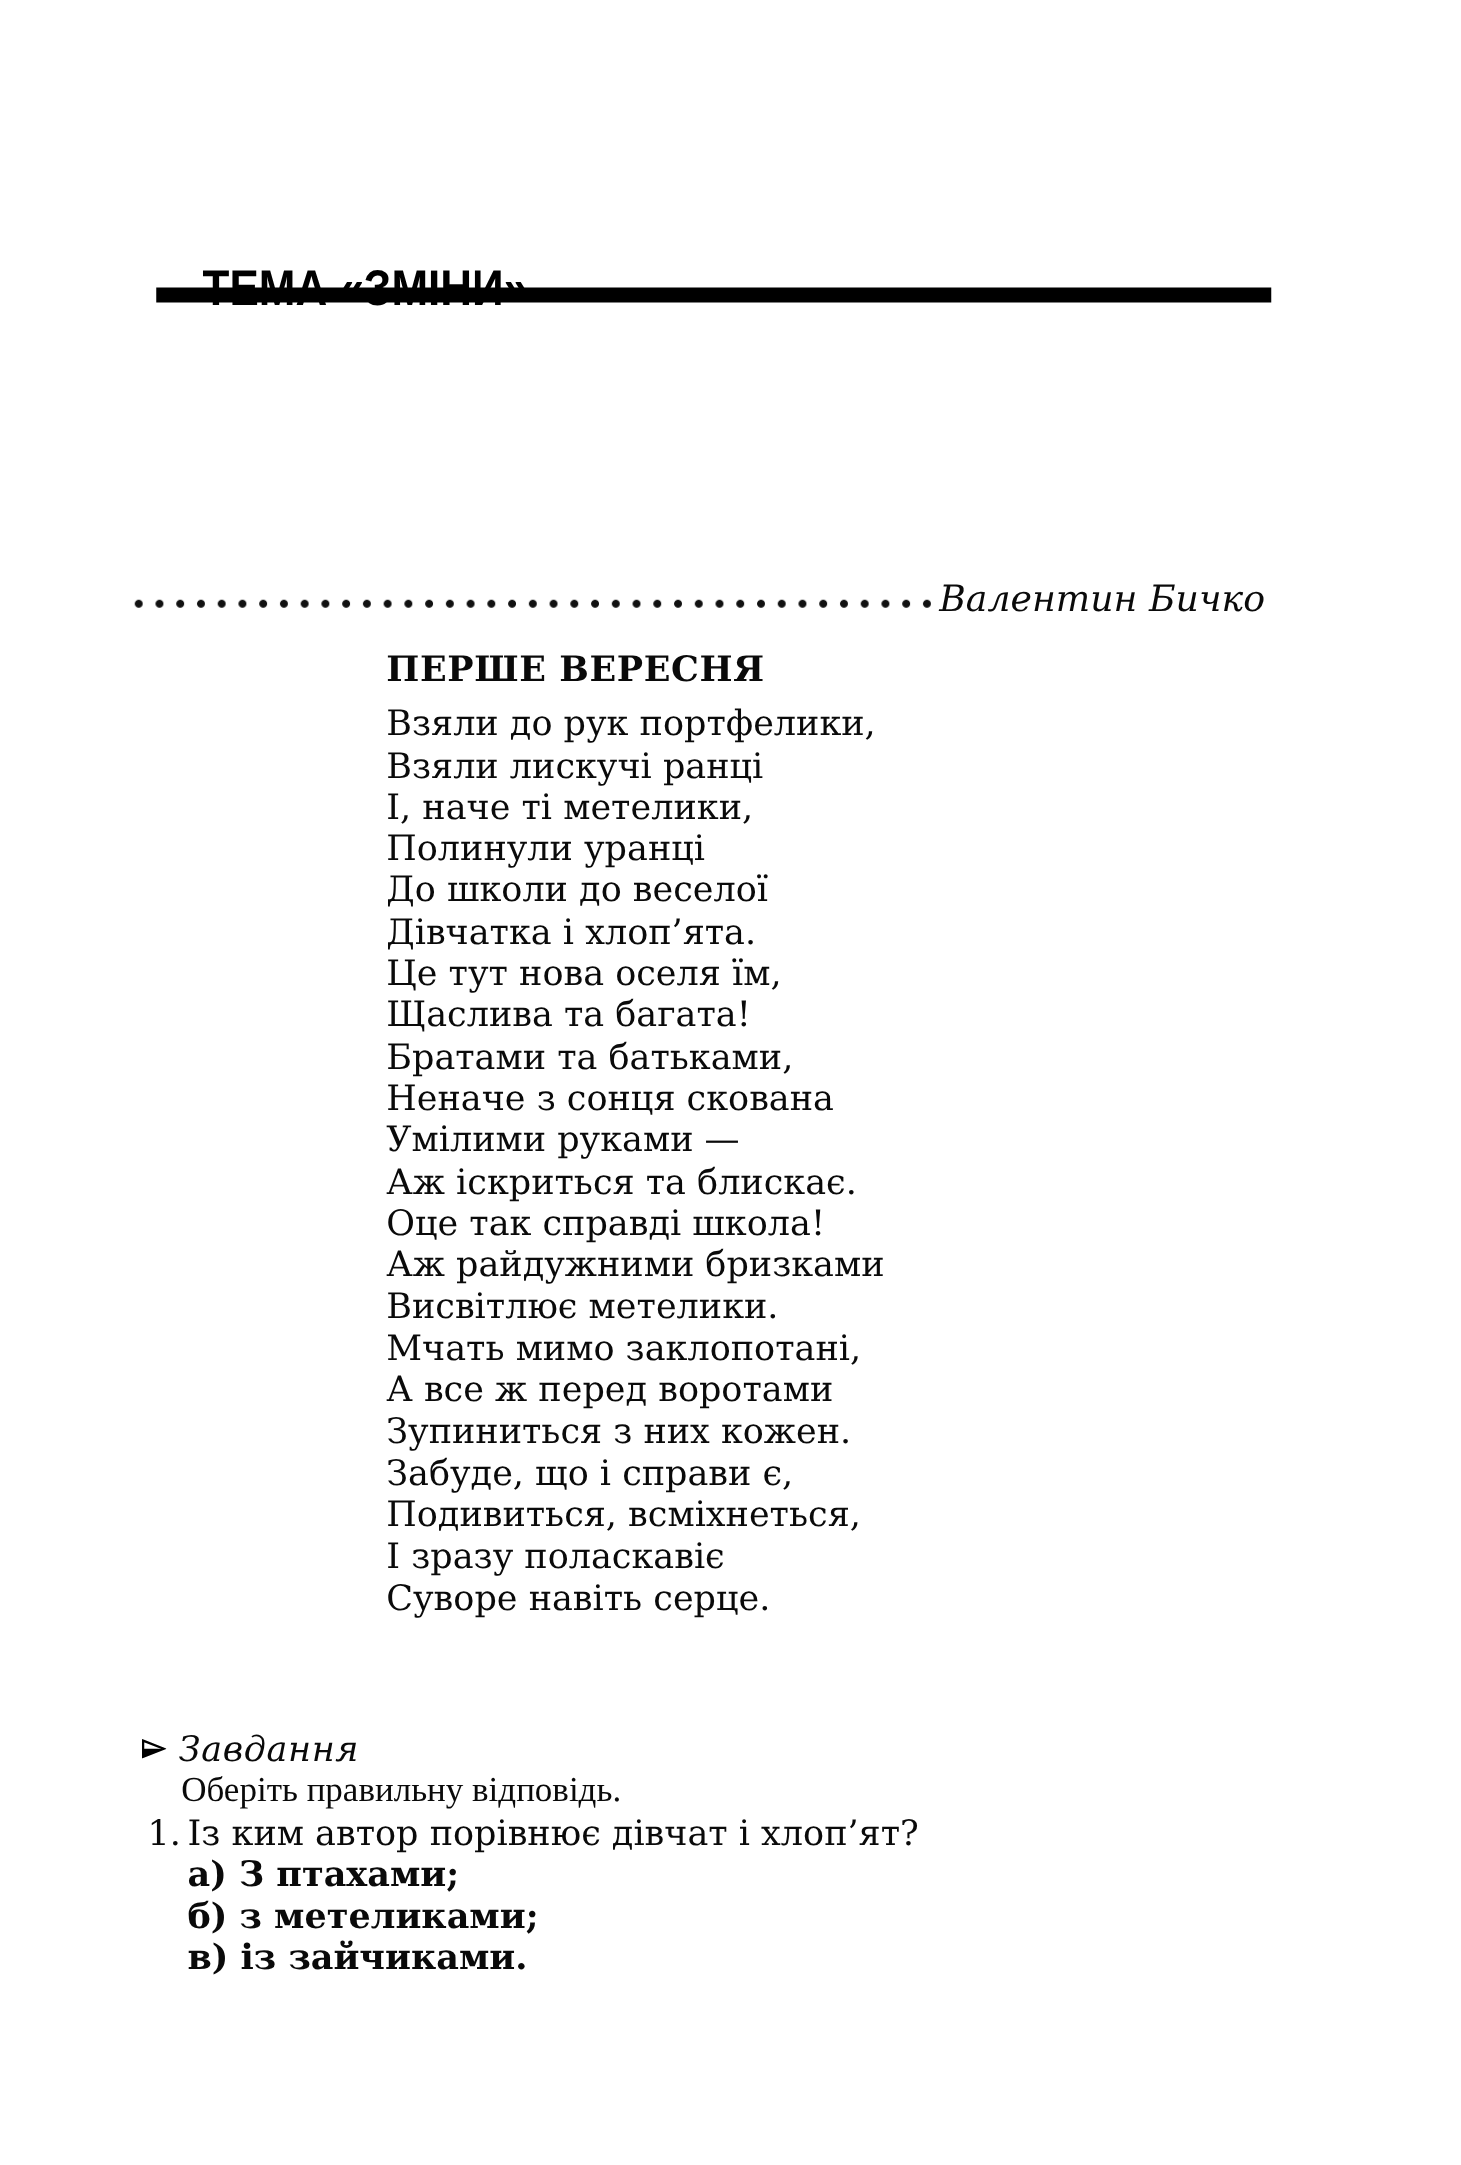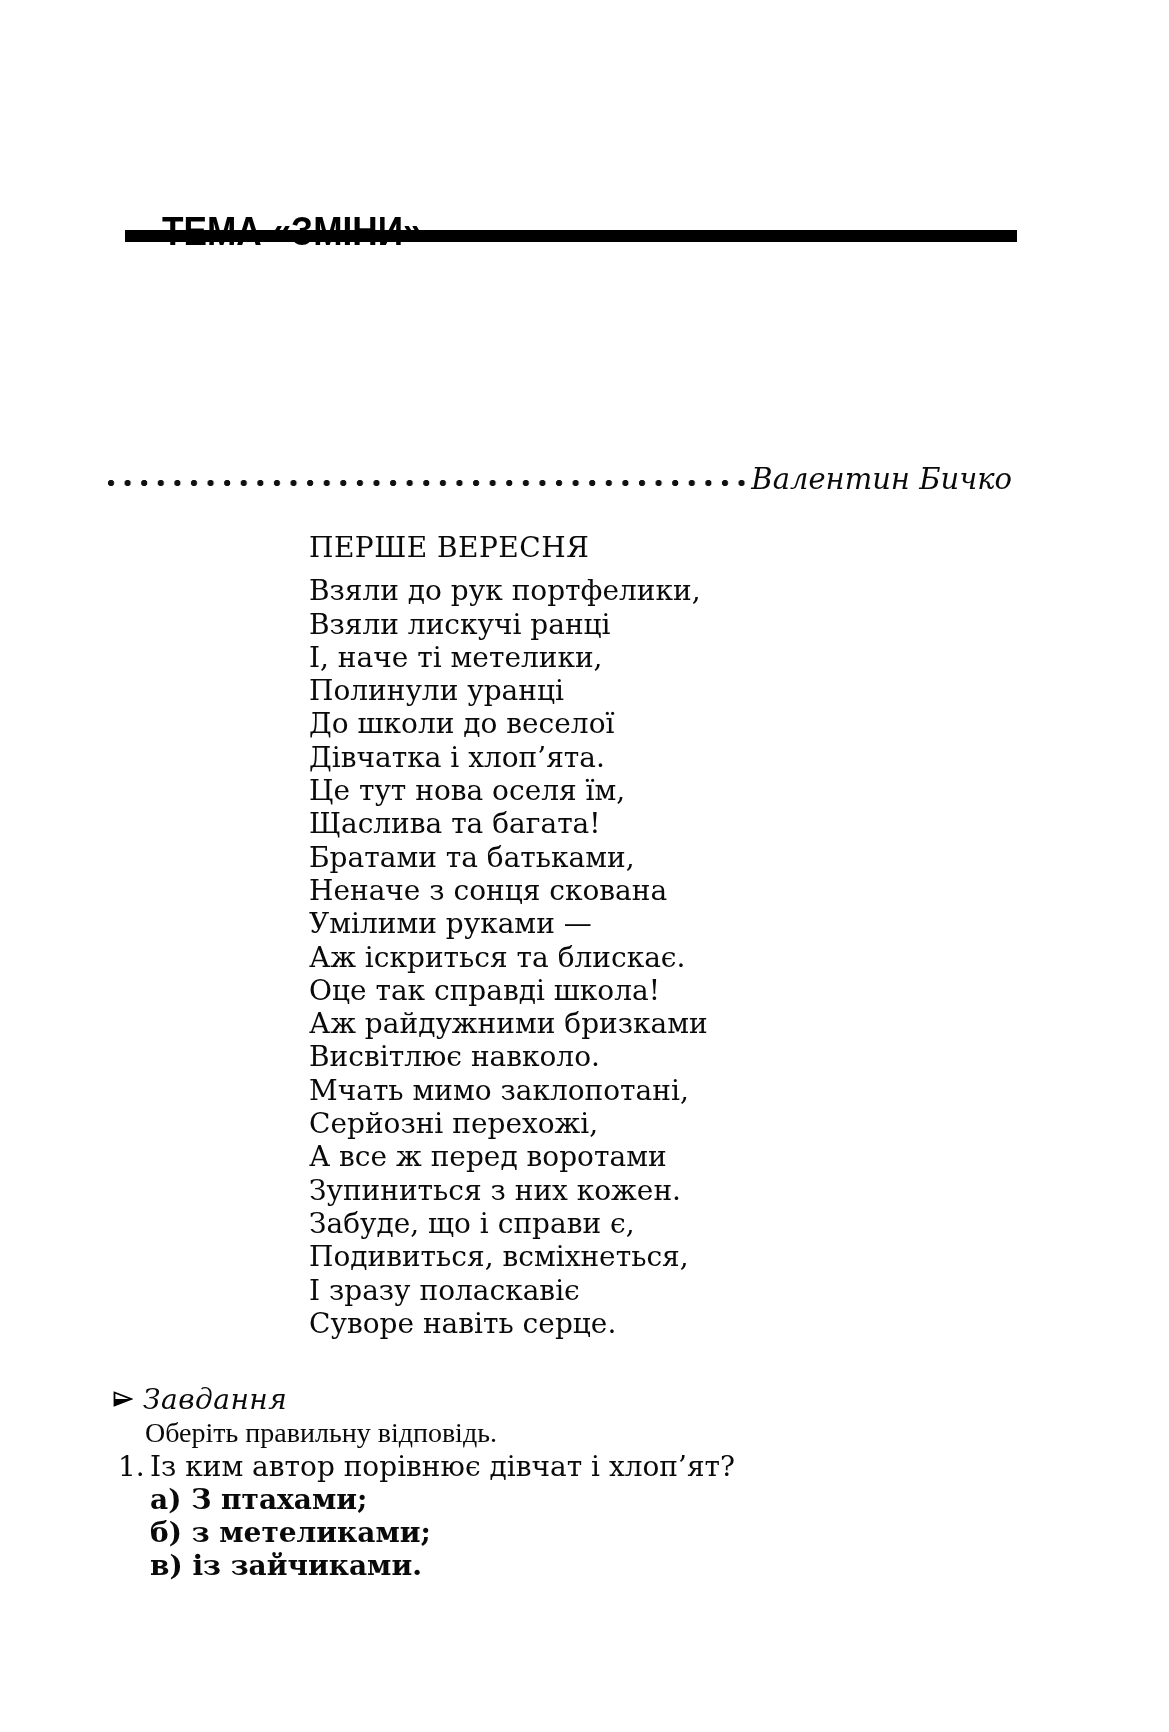--- a/index.html
+++ b/index.html
@@ -61,23 +61,23 @@
   
   .poem {
     position: absolute;
     left: 309px;
     top: 515px;
     font-size: 28px;
     line-height: 33.3px;
     white-space: nowrap;
   }
   .poem-title {
-    margin: 16px 0 10px 0;
+    margin: 4px 0 10px 0;
     font-size: 28px;
-    font-weight: 400;
+    font-weight: 700;
     line-height: 33.3px;
     letter-spacing: 0.5px;
   }
   .poem-lines > div { height: 33.3px; }
 
   
   .tasks {
     position: absolute;
     left: 0;
     top: 1383px;
@@ -126,23 +126,22 @@
         <div>До школи до веселої</div>
         <div>Дівчатка і хлоп’ята.</div>
         <div>Це тут нова оселя їм,</div>
         <div>Щаслива та багата!</div>
         <div>Братами та батьками,</div>
         <div>Неначе з сонця скована</div>
         <div>Умілими руками —</div>
         <div>Аж іскриться та блискає.</div>
         <div>Оце так справді школа!</div>
         <div>Аж райдужними бризками</div>
-        <div>Висвітлює навколо.</div>
+        <div>Висвітлює метелики.</div>
         <div>Мчать мимо заклопотані,</div>
-        <div>Серйозні перехожі,</div>
         <div>А все ж перед воротами</div>
         <div>Зупиниться з них кожен.</div>
         <div>Забуде, що і справи є,</div>
         <div>Подивиться, всміхнеться,</div>
         <div>І зразу поласкавіє</div>
         <div>Суворе навіть серце.</div>
       </div>
   </div>
 
   <div class="tasks">

